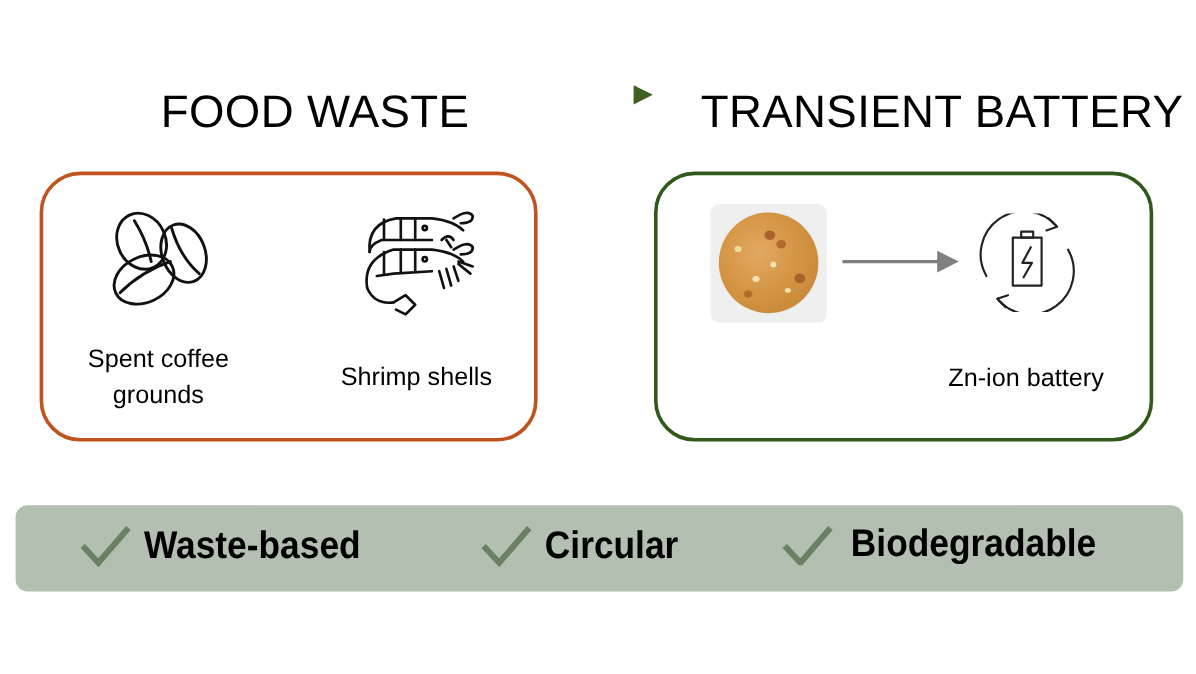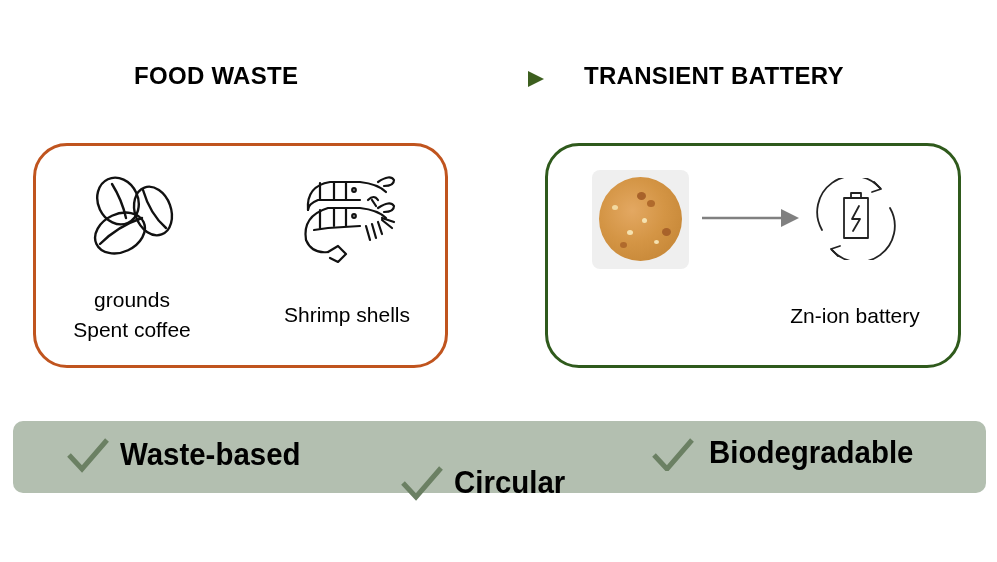--- a/index.html
+++ b/index.html
@@ -1,17 +1,17 @@
 <!DOCTYPE html>
 <html><head>
 <meta charset="utf-8">
 <style>
   html,body{margin:0;padding:0;background:#ffffff;}
   body{width:997px;height:562px;position:relative;overflow:hidden;font-family:"Liberation Sans",sans-serif;color:#000;}
-  .title{position:absolute;top:62px;font-weight:700;font-size:24px;letter-spacing:0.3px;white-space:nowrap;}
+  .title{position:absolute;top:73px;font-weight:400;font-size:38px;letter-spacing:0.3px;white-space:nowrap;}
   #t-left{left:134px;}
   #t-right{left:584px;}
   #top-arrow{position:absolute;left:386px;top:68px;}
   .box{position:absolute;top:143px;height:225px;border-radius:34px;box-sizing:border-box;background:#fff;}
   #box-left{left:33px;width:415px;border:3px solid #c0541e;}
   #box-right{left:545px;width:416px;border:3px solid #2f5a1c;}
   .item-label{position:absolute;font-size:21px;text-align:center;line-height:30px;white-space:nowrap;}
   .icon{position:absolute;}
   #gel-photo{position:absolute;left:592px;top:170px;width:97px;height:99px;border-radius:8px;background:#efefef;overflow:hidden;}
   #gel-photo .disc{position:absolute;left:7px;top:7px;width:83px;height:84px;border-radius:50%;
@@ -59,22 +59,22 @@
   <path d="M8 70 Q14 84 30 82 M16 60 L30 58 L62 56"></path>
   <path d="M22 40 L22 58 M36 38 L36 56 M48 38 L48 56"></path>
   <circle cx="56" cy="46" r="1.8"></circle>
   <path d="M80 38 Q92 30 96 36 Q96 42 86 42"></path>
   <path d="M68 56 L72 70 M74 54 L78 68 M80 52 L84 64"></path>
   <path d="M84 48 L96 52 M84 50 L94 58"></path>
   <path d="M30 82 L40 76 L48 84 L40 92 L32 88"></path>
 </svg>
 
 <div class="item-label" style="left:52px;top:285px;width:160px;">
+  <div>Spent coffee</div>
   <div>grounds</div>
-  <div>Spent coffee</div>
 </div>
 <div class="item-label" style="left:262px;top:300px;width:170px;">
   <div>Shrimp shells</div>
 </div>
 
 <div class="box" id="box-right"></div>
 
 <div id="gel-photo">
   <div class="disc"></div>
   <div class="speck" style="left:45px;top:22px;width:9px;height:8px;background:#a8622a;"></div>
@@ -109,21 +109,21 @@
 </div>
 
 <div id="band"></div>
 
 <div class="check-item" style="left:66px;top:436px;">
   <svg width="44" height="36" viewBox="0 0 44 36">
       <path d="M3 18 L16 32 L41 3" fill="none" stroke="#6b8063" stroke-width="5"></path>
     </svg>
   <span class="check-label" style="margin-left:10px;">Waste-based</span>
 </div>
-<div class="check-item" style="left:400px;top:436px;margin-top:28px;">
+<div class="check-item" style="left:400px;top:436px;">
   <svg width="44" height="36" viewBox="0 0 44 36">
       <path d="M3 18 L16 32 L41 3" fill="none" stroke="#6b8063" stroke-width="5"></path>
     </svg>
   <span class="check-label" style="margin-left:10px;">Circular</span>
 </div>
 <div class="check-item" style="left:651px;top:434px;">
   <svg width="44" height="36" viewBox="0 0 44 36">
       <path d="M3 20 L16 34 L41 5" fill="none" stroke="#6b8063" stroke-width="5"></path>
     </svg>
   <span class="check-label" style="margin-left:14px;">Biodegradable</span>

